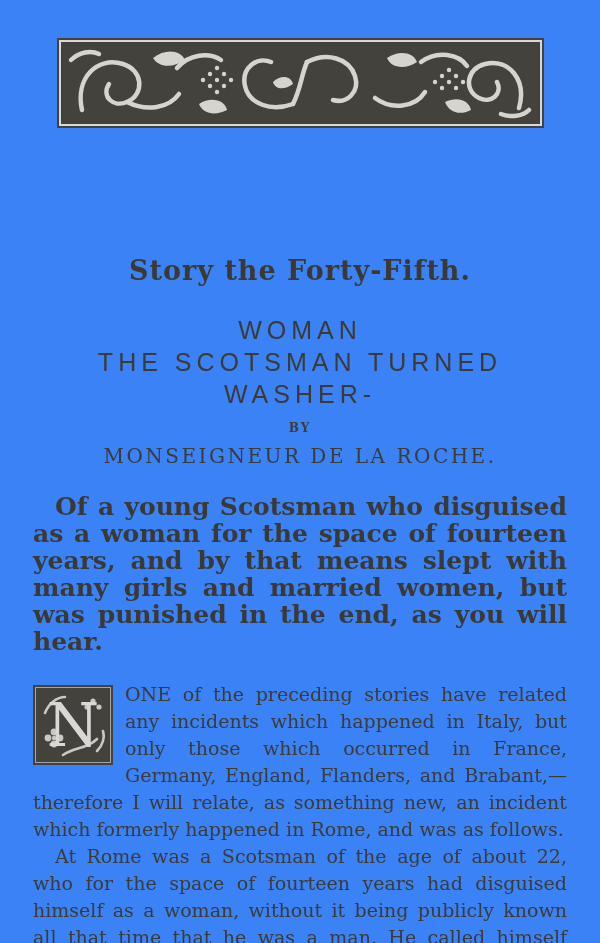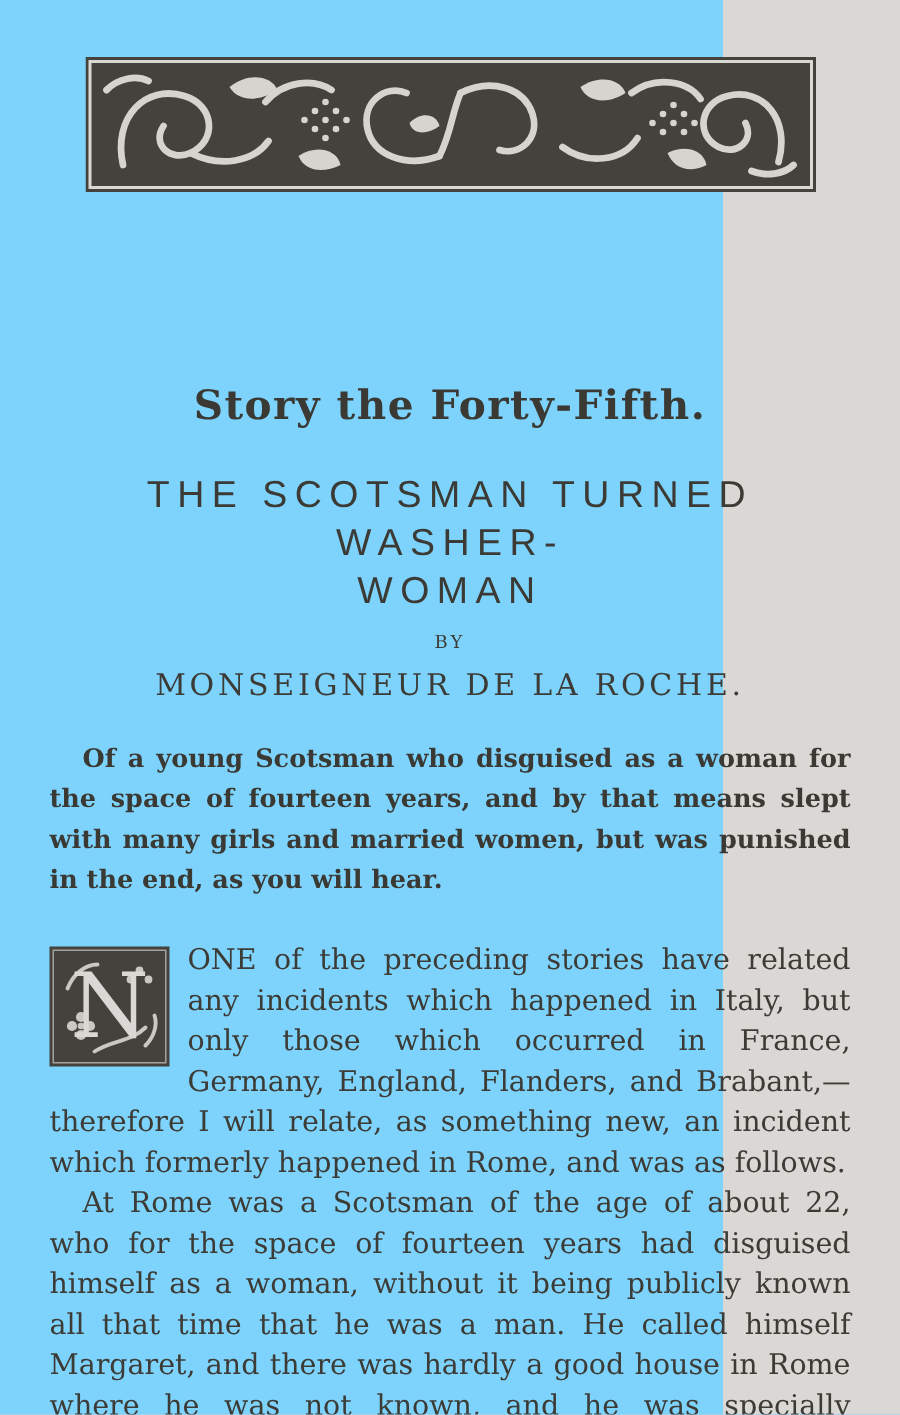--- a/index.html
+++ b/index.html
@@ -2,22 +2,22 @@
 <html><head>
 <meta charset="utf-8">
 <style>
   html,body{margin:0;padding:0;}
   body{
     width:600px;height:943px;overflow:hidden;
     background:#d9d8d4;
     font-family:"DejaVu Serif", serif;
   }
   .page{
-    position:relative;width:482px;height:943px;
-    background:#7dd3fc;color:#3c3b36;
+    position:relative;width:600px;height:943px;
+    background:#3b82f6;color:#3c3b36;
   }
   
   .band{
     position:absolute;left:57px;top:38px;width:487px;height:90px;
   }
   .band svg{display:block;}
   
   .content{
     position:absolute;left:33px;top:128px;width:534px;
   }
@@ -28,29 +28,29 @@
     color:#3a3934;
   }
   .title{
     margin:26px 0 0 0;text-align:center;
     font-family:"Liberation Sans", sans-serif;
     font-size:25px;line-height:32px;letter-spacing:5px;
     color:#3b3a35;
   }
   .by{
     margin:11px 0 0 0;text-align:center;
-    font-weight:400;font-size:12px;line-height:15px;letter-spacing:2px;
+    font-weight:700;font-size:12px;line-height:15px;letter-spacing:2px;
   }
   .author{
     margin:9px 0 0 0;text-align:center;
     font-size:20px;line-height:23px;letter-spacing:2.5px;
   }
   .summary{
     margin:25px 0 0 0;
-    font-weight:700;font-size:17px;line-height:27px;
+    font-weight:700;font-size:25px;line-height:27px;
     text-align:justify;text-indent:22px;
     color:#3a3934;
   }
   .body-text{
     font-size:19px;line-height:27px;text-align:justify;
     color:#3c3b36;
   }
   .p1{margin:26px 0 0 0;}
   .p2{margin:0;text-indent:22px;}
   
@@ -115,22 +115,22 @@
           <circle cx="399" cy="50" r="2.2"></circle>
       </g>
     </svg>
   </div>
 
   <div class="content">
 
     <div class="story-no">Story the Forty-Fifth.</div>
 
     <div class="title">
+      <div>WOMAN</div>
       <div>THE SCOTSMAN TURNED WASHER-</div>
-      <div>WOMAN</div>
     </div>
 
     <div class="by">BY</div>
 
     <div class="author">MONSEIGNEUR DE LA ROCHE.</div>
 
     <p class="summary">Of a young Scotsman who disguised as a woman for the space of fourteen years, and by that means slept with many girls and married women, but was punished in the end, as you will hear.</p>
 
     <div class="body-text p1">
       <span class="dropcap">

